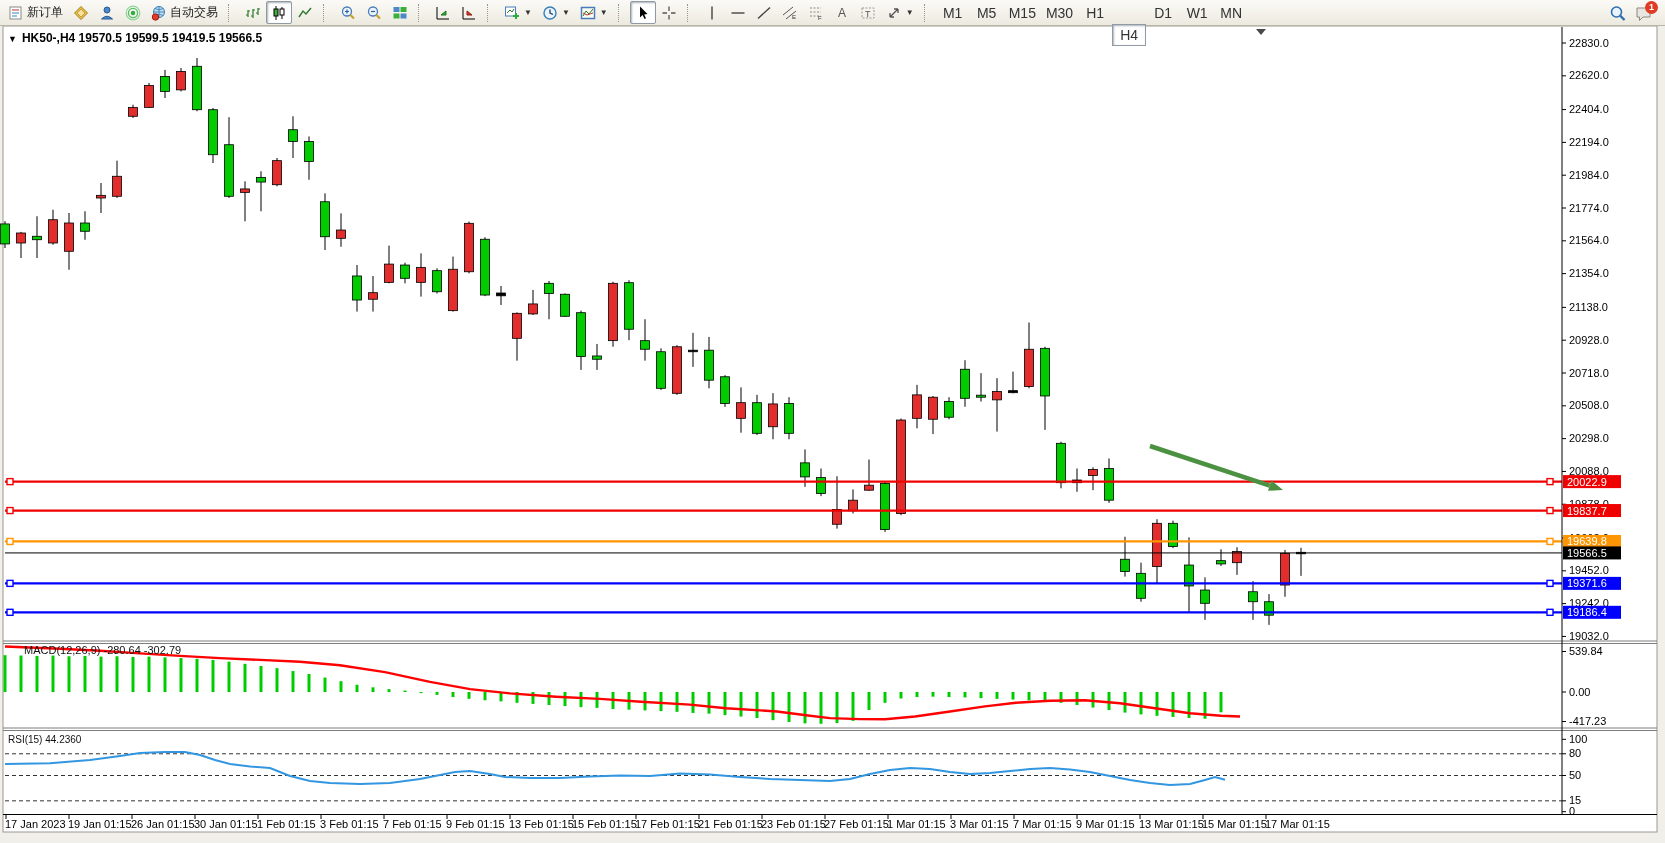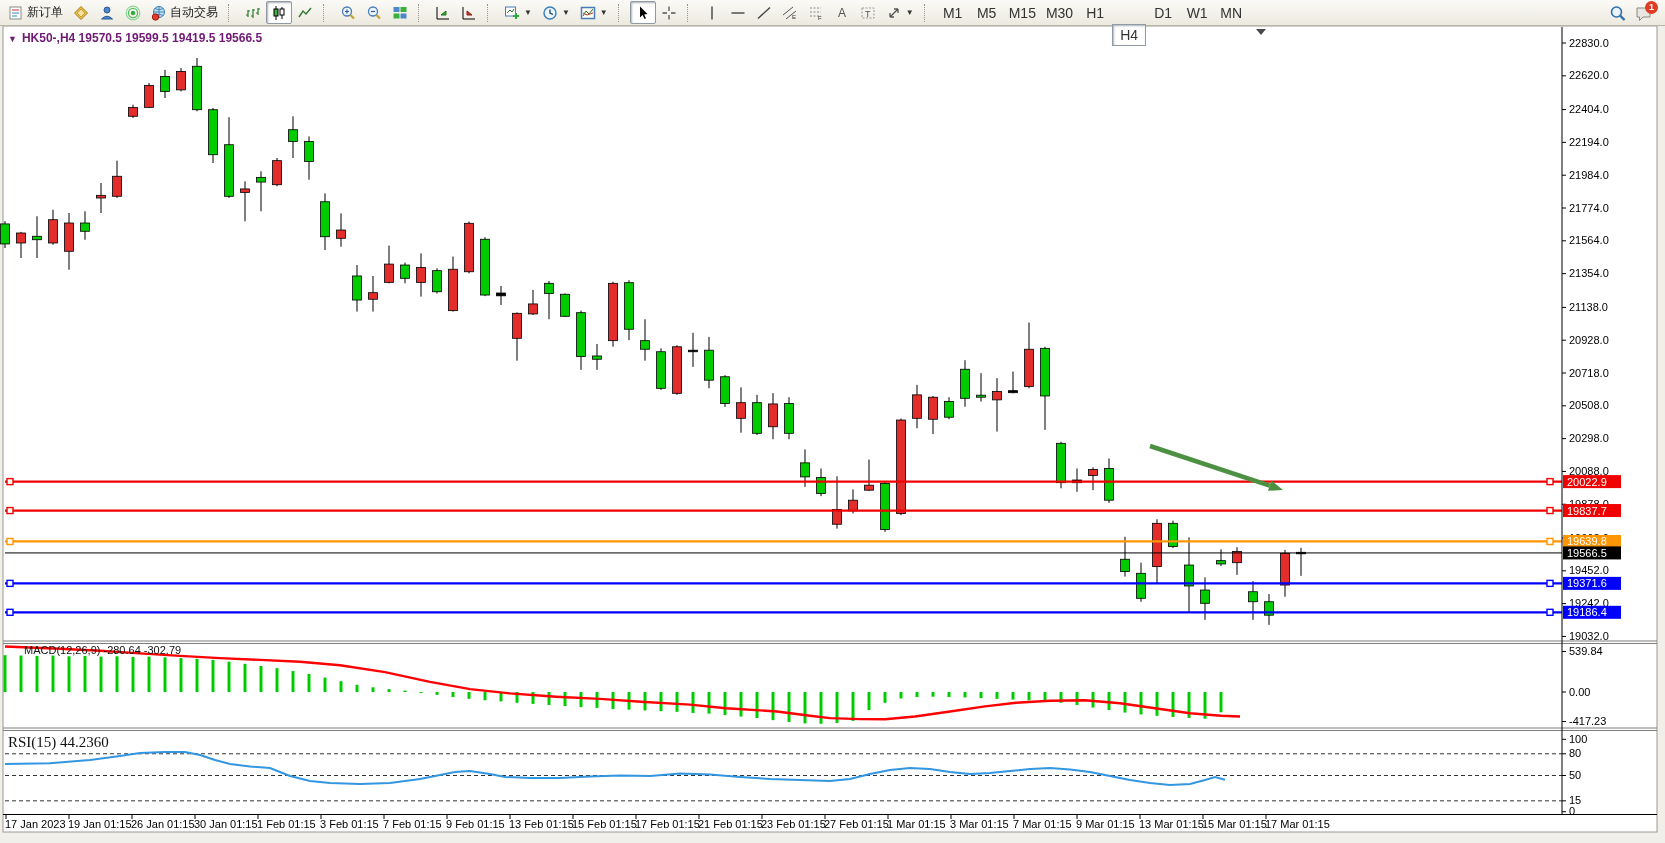--- a/index.html
+++ b/index.html
@@ -13,24 +13,24 @@
   .tb-btn.active{background:#fff;border:1px solid #8f9aa5;box-shadow:inset 1px 1px 2px #aab3bb;}
   .tb-btn .caret{font-size:8px;color:#333;margin-left:1px;}
   .tf-btn{height:20px;min-width:24px;padding:0 4px;display:flex;align-items:center;justify-content:center;
     font-size:14px;color:#333;border:1px solid transparent;}
   .tf-btn.active{background:#fff;border:1px solid #8f9aa5;box-shadow:inset 1px 1px 2px #aab3bb;margin-top:44px;}
   .tb-right{margin-left:auto;display:flex;align-items:center;gap:10px;padding-right:14px;}
   .badge{position:absolute;top:-4px;right:-7px;background:#e03b24;color:#fff;border-radius:50%;
     width:13px;height:13px;font-size:9px;display:flex;align-items:center;justify-content:center;font-weight:bold;}
   .icon16{width:16px;height:16px;display:inline-block;}
   
-  #chart-title{position:absolute;left:8px;top:31px;font-size:12px;font-weight:bold;color:#701a75;z-index:4;}
+  #chart-title{position:absolute;left:8px;top:31px;font-size:12px;font-weight:bold;color:#000000;z-index:4;}
   #chart-title .tri{font-size:9px;margin-right:5px;}
   #macd-label{position:absolute;left:8px;top:644px;font-size:11px;color:#111;z-index:4;margin-left:16px;}
-  #rsi-label{position:absolute;left:8px;top:734px;font-size:15px;color:#111;z-index:4;font-family:Liberation Serif, serif;}
+  #rsi-label{position:absolute;left:8px;top:734px;font-size:10px;color:#111;z-index:4;}
   svg text{font-family:"Liberation Sans",sans-serif;}
 </style>
 </head>
 <body>
 
 <div id="toolbar">
   <div class="tb-group">
     <div class="tb-btn">
       <span class="icon16">
         <svg width="16" height="16">

